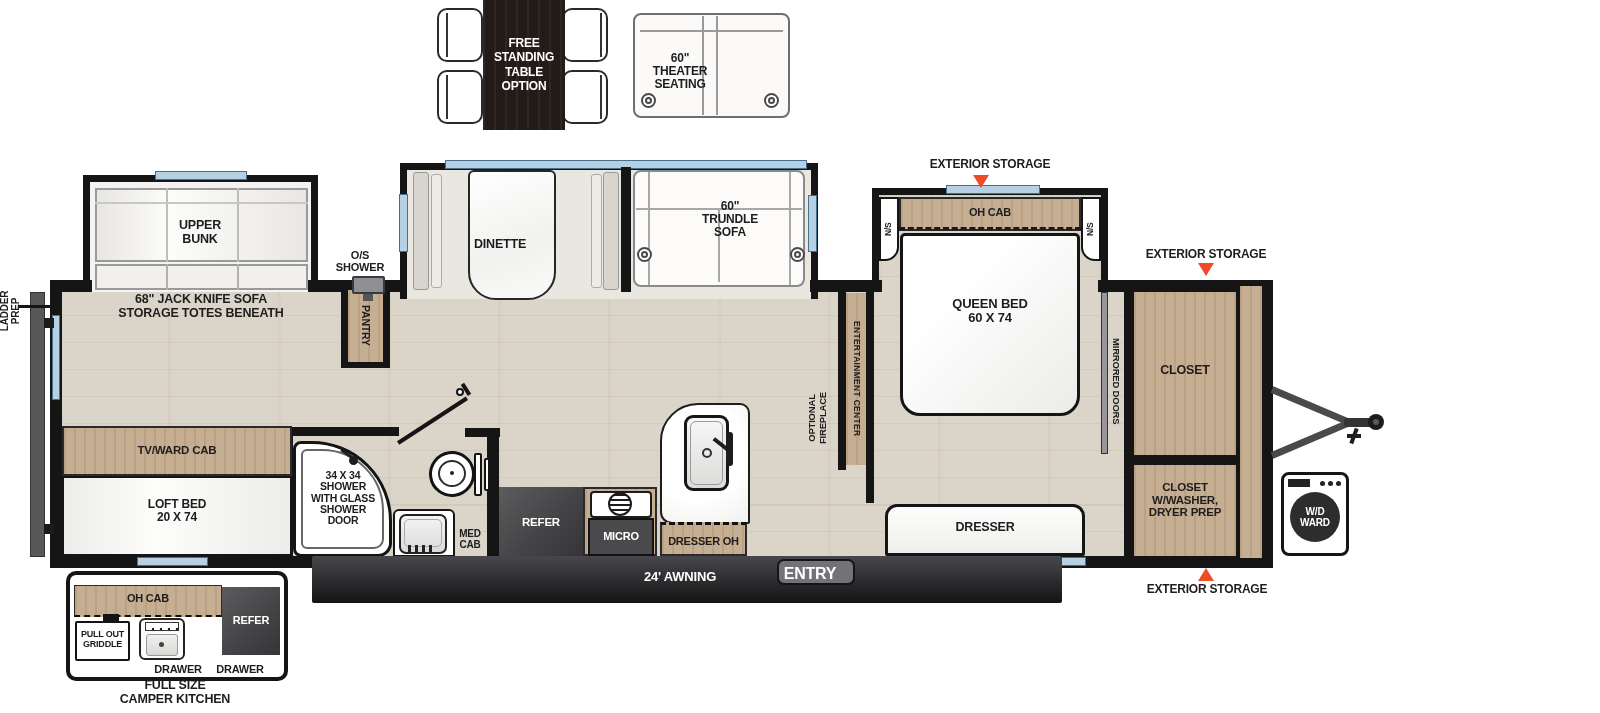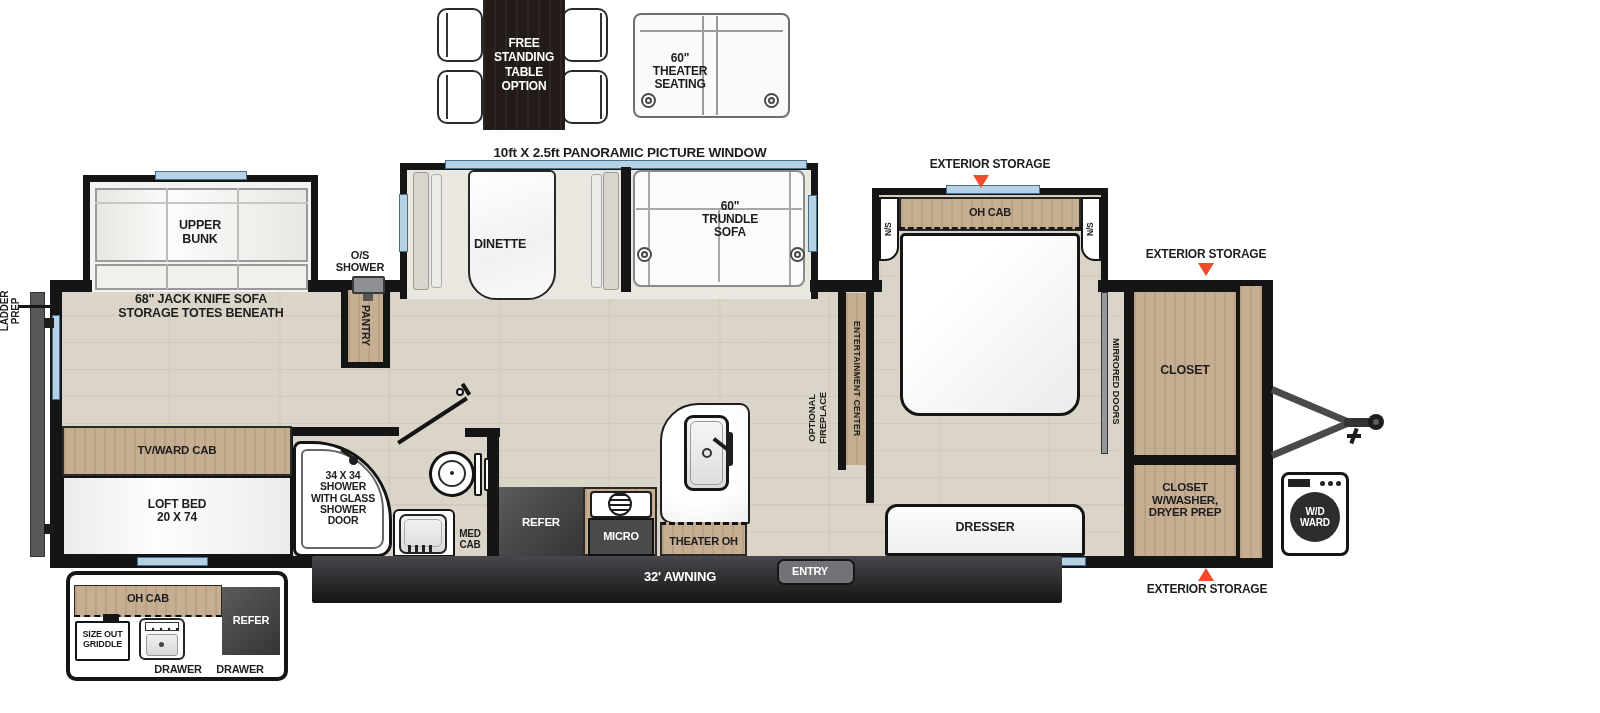--- a/index.html
+++ b/index.html
@@ -48,21 +48,20 @@
   <div class="abs" style="left:702px;top:16px;width:2px;height:99px;background:#9a9a9a;"></div>
   <div class="abs" style="left:716px;top:16px;width:2px;height:99px;background:#9a9a9a;"></div>
   <div class="cup" style="left:641px;top:93px;width:15px;height:15px;"></div>
   <div class="cupi" style="left:645px;top:97px;width:7px;height:7px;"></div>
   <div class="cup" style="left:764px;top:93px;width:15px;height:15px;"></div>
   <div class="cupi" style="left:768px;top:97px;width:7px;height:7px;"></div>
   <div class="lbl" style="left:634px;top:52px;width:92px;font-size:12px;">60"
 THEATER
 SEATING</div>
 
-  <div class="lbl" style="left:440px;top:146px;width:380px;font-size:13.5px;">10ft X 2.5ft PANORAMIC PICTURE WINDOW</div>
 
   <div class="abs floor" style="left:58px;top:288px;width:1206px;height:270px;"></div>
 
   <div class="abs" style="left:83px;top:175px;width:235px;height:117px;background:#f4f3f1;border:7px solid #151515;border-bottom:none;"></div>
   <div class="abs" style="left:400px;top:163px;width:418px;height:136px;background:#eae6e0;border:7px solid #151515;border-bottom:none;"></div>
   <div class="abs floor" style="left:872px;top:188px;width:236px;height:104px;border:7px solid #151515;border-bottom:none;"></div>
 
   <div class="wall" style="left:50px;top:280px;width:12px;height:288px;"></div>
   <div class="wall" style="left:1262px;top:280px;width:11px;height:288px;"></div>
   <div class="wall" style="left:50px;top:556px;width:1223px;height:12px;"></div>
@@ -150,20 +149,22 @@
 FIREPLACE</div>
 
   <div class="abs wood" style="left:899px;top:197px;width:182px;height:34px;border:2px solid #2a2a2a;"></div>
   <div class="lbl" style="left:930px;top:206px;width:120px;font-size:11px;">OH CAB</div>
   <div class="abs" style="left:899px;top:227px;width:182px;height:0;border-top:3px dashed #1a1a1a;"></div>
   <div class="whitebox" style="left:879px;top:197px;width:20px;height:64px;border-width:2px;border-radius:0 0 14px 0;"></div>
   <div class="lbl vflex" style="left:879px;top:199px;width:20px;height:60px;font-size:8.5px;writing-mode:vertical-rl;transform:rotate(180deg);">N/S</div>
   <div class="whitebox" style="left:1081px;top:197px;width:20px;height:64px;border-width:2px;border-radius:0 0 0 14px;"></div>
   <div class="lbl vflex" style="left:1081px;top:199px;width:20px;height:60px;font-size:8.5px;writing-mode:vertical-rl;transform:rotate(180deg);">N/S</div>
   <div class="whitebox" style="left:900px;top:233px;width:180px;height:183px;border-radius:5px 5px 20px 20px;background:linear-gradient(135deg,#ffffff 30%,#ebebe9);"></div>
+  <div class="lbl" style="left:910px;top:297px;width:160px;font-size:13px;">QUEEN BED
+60 X 74</div>
   <div class="whitebox" style="left:885px;top:504px;width:200px;height:52px;border-radius:12px 12px 2px 2px;background:linear-gradient(180deg,#fdfdfc,#efefed);"></div>
   <div class="lbl" style="left:905px;top:521px;width:160px;font-size:12.5px;">DRESSER</div>
   <div class="lbl vflex vrl" style="left:1108px;top:297px;width:15px;height:168px;font-size:9.5px;">MIRRORED DOORS</div>
 
   <div class="abs wood" style="left:1134px;top:292px;width:102px;height:163px;"></div>
   <div class="lbl" style="left:1134px;top:364px;width:102px;font-size:12.5px;">CLOSET</div>
   <div class="abs wood" style="left:1134px;top:465px;width:102px;height:91px;"></div>
   <div class="lbl" style="left:1134px;top:481px;width:102px;font-size:11.5px;">CLOSET
 W/WASHER,
 DRYER PREP</div>
@@ -193,21 +194,21 @@
   <div class="abs" style="left:608px;top:492px;width:24px;height:24px;border:2.5px solid #1c1c1c;border-radius:50%;background:repeating-linear-gradient(0deg,transparent 0 3px,#1c1c1c 3px 5px);"></div>
   <div class="abs" style="left:588px;top:518px;width:66px;height:38px;background:#4a4a4c;border:2px solid #111;"></div>
   <div class="lbl wlbl" style="left:588px;top:530px;width:66px;font-size:11px;">MICRO</div>
   <div class="abs" style="left:660px;top:403px;width:90px;height:121px;background:radial-gradient(circle at 40% 40%,#ffffff 55%,#f0f0ee);border:2.5px solid #1d1d1d;border-radius:38px 10px 2px 12px;"></div>
   <div class="abs" style="left:684px;top:415px;width:45px;height:76px;background:linear-gradient(180deg,#f7f7f7,#dcdcda);border:3px solid #161616;border-radius:9px;"></div>
   <div class="abs" style="left:690px;top:421px;width:33px;height:64px;border:1.5px solid #9a9a9a;border-radius:6px;"></div>
   <div class="abs" style="left:702px;top:448px;width:10px;height:10px;border:2px solid #333;border-radius:50%;"></div>
   <div class="abs" style="left:726px;top:432px;width:7px;height:34px;background:#1d1d1d;border-radius:3px;"></div>
   <div class="abs" style="left:712px;top:442px;width:17px;height:4px;background:#1d1d1d;transform:rotate(38deg);"></div>
   <div class="abs wood" style="left:660px;top:522px;width:87px;height:34px;border:2px solid #2a2a2a;border-top:3px dashed #111;"></div>
-  <div class="lbl" style="left:660px;top:535px;width:87px;font-size:11px;">THEATER OH</div>
+  <div class="lbl" style="left:660px;top:535px;width:87px;font-size:11px;">DRESSER OH</div>
 
   <div class="abs" style="left:293px;top:441px;width:99px;height:116px;background:#fff;border:3.5px solid #141414;border-radius:8px 80px 14px 8px;"></div>
   <div class="abs" style="left:301px;top:449px;width:83px;height:100px;border:2px solid #666;border-radius:6px 62px 10px 6px;"></div>
   <div class="abs" style="left:349px;top:456px;width:9px;height:9px;background:#1d1d1d;border-radius:50%;"></div>
   <div class="abs" style="left:340px;top:452px;width:13px;height:3px;background:#1d1d1d;transform:rotate(35deg);"></div>
   <div class="lbl" style="left:300px;top:470px;width:86px;font-size:10.5px;line-height:1.08;">34 X 34
 SHOWER
 WITH GLASS
 SHOWER
 DOOR</div>
@@ -228,33 +229,35 @@
   <div class="abs" style="left:464px;top:383px;width:3.5px;height:13px;background:#151515;transform:rotate(-33deg);"></div>
 
   <div class="lbl" style="left:900px;top:158px;width:180px;font-size:12px;">EXTERIOR STORAGE</div>
   <div class="tri-down" style="left:973px;top:175px;"></div>
   <div class="lbl" style="left:1116px;top:248px;width:180px;font-size:12px;">EXTERIOR STORAGE</div>
   <div class="tri-down" style="left:1198px;top:263px;"></div>
   <div class="tri-up" style="left:1198px;top:568px;"></div>
   <div class="lbl" style="left:1117px;top:583px;width:180px;font-size:12px;">EXTERIOR STORAGE</div>
 
   <div class="abs" style="left:312px;top:556px;width:750px;height:47px;background:linear-gradient(180deg,#48484c,#141416);border-radius:2px;"></div>
-  <div class="lbl wlbl" style="left:560px;top:570px;width:240px;font-size:13px;">32' AWNING</div>
+  <div class="lbl wlbl" style="left:560px;top:570px;width:240px;font-size:13px;">24' AWNING</div>
   <div class="abs vflex" style="left:777px;top:559px;width:78px;height:26px;background:#737377;border:2.5px solid #151515;border-radius:7px;"></div>
-  <div class="lbl wlbl" style="left:777px;top:565px;width:66px;font-size:11px;">ENTRY</div>
+  <div class="lbl wlbl" style="left:777px;top:565px;width:66px;font-size:16px;">ENTRY</div>
 
   <div class="abs" style="left:66px;top:571px;width:222px;height:110px;background:#fff;border:4px solid #151515;border-radius:10px;"></div>
   <div class="abs wood" style="left:74px;top:585px;width:148px;height:32px;border:1.5px solid #2a2a2a;border-bottom:2.5px dashed #111;"></div>
   <div class="lbl" style="left:74px;top:592px;width:148px;font-size:11px;">OH CAB</div>
   <div class="abs dark" style="left:222px;top:587px;width:58px;height:68px;"></div>
   <div class="lbl wlbl" style="left:222px;top:614px;width:58px;font-size:11px;">REFER</div>
   <div class="abs" style="left:75px;top:621px;width:55px;height:40px;background:#fff;border:2.5px solid #141414;border-radius:2px;"></div>
   <div class="abs" style="left:103px;top:614px;width:16px;height:8px;background:#141414;"></div>
-  <div class="lbl" style="left:76px;top:630px;width:53px;font-size:9px;">SIZE OUT
+  <div class="lbl" style="left:76px;top:630px;width:53px;font-size:9px;">PULL OUT
 GRIDDLE</div>
   <div class="abs" style="left:139px;top:618px;width:46px;height:42px;background:#fbfbfa;border:2.5px solid #222;border-radius:6px;"></div>
   <div class="abs" style="left:145px;top:622px;width:34px;height:9px;background:#fff;border:1.5px solid #333;background-image:radial-gradient(circle,#222 1.2px,transparent 1.6px);background-size:8px 8px;background-position:3px 2px;"></div>
   <div class="abs" style="left:146px;top:634px;width:32px;height:22px;background:linear-gradient(180deg,#f0f0f0,#d8d8d6);border:1.5px solid #999;border-radius:3px;"></div>
   <div class="abs" style="left:159px;top:642px;width:5px;height:5px;background:#444;border-radius:50%;"></div>
   <div class="lbl" style="left:146px;top:663px;width:64px;font-size:11px;">DRAWER</div>
   <div class="lbl" style="left:208px;top:663px;width:64px;font-size:11px;">DRAWER</div>
+  <div class="lbl" style="left:85px;top:679px;width:180px;font-size:12.5px;">FULL SIZE
+CAMPER KITCHEN</div>
 
 </div>
 
 </body></html>

